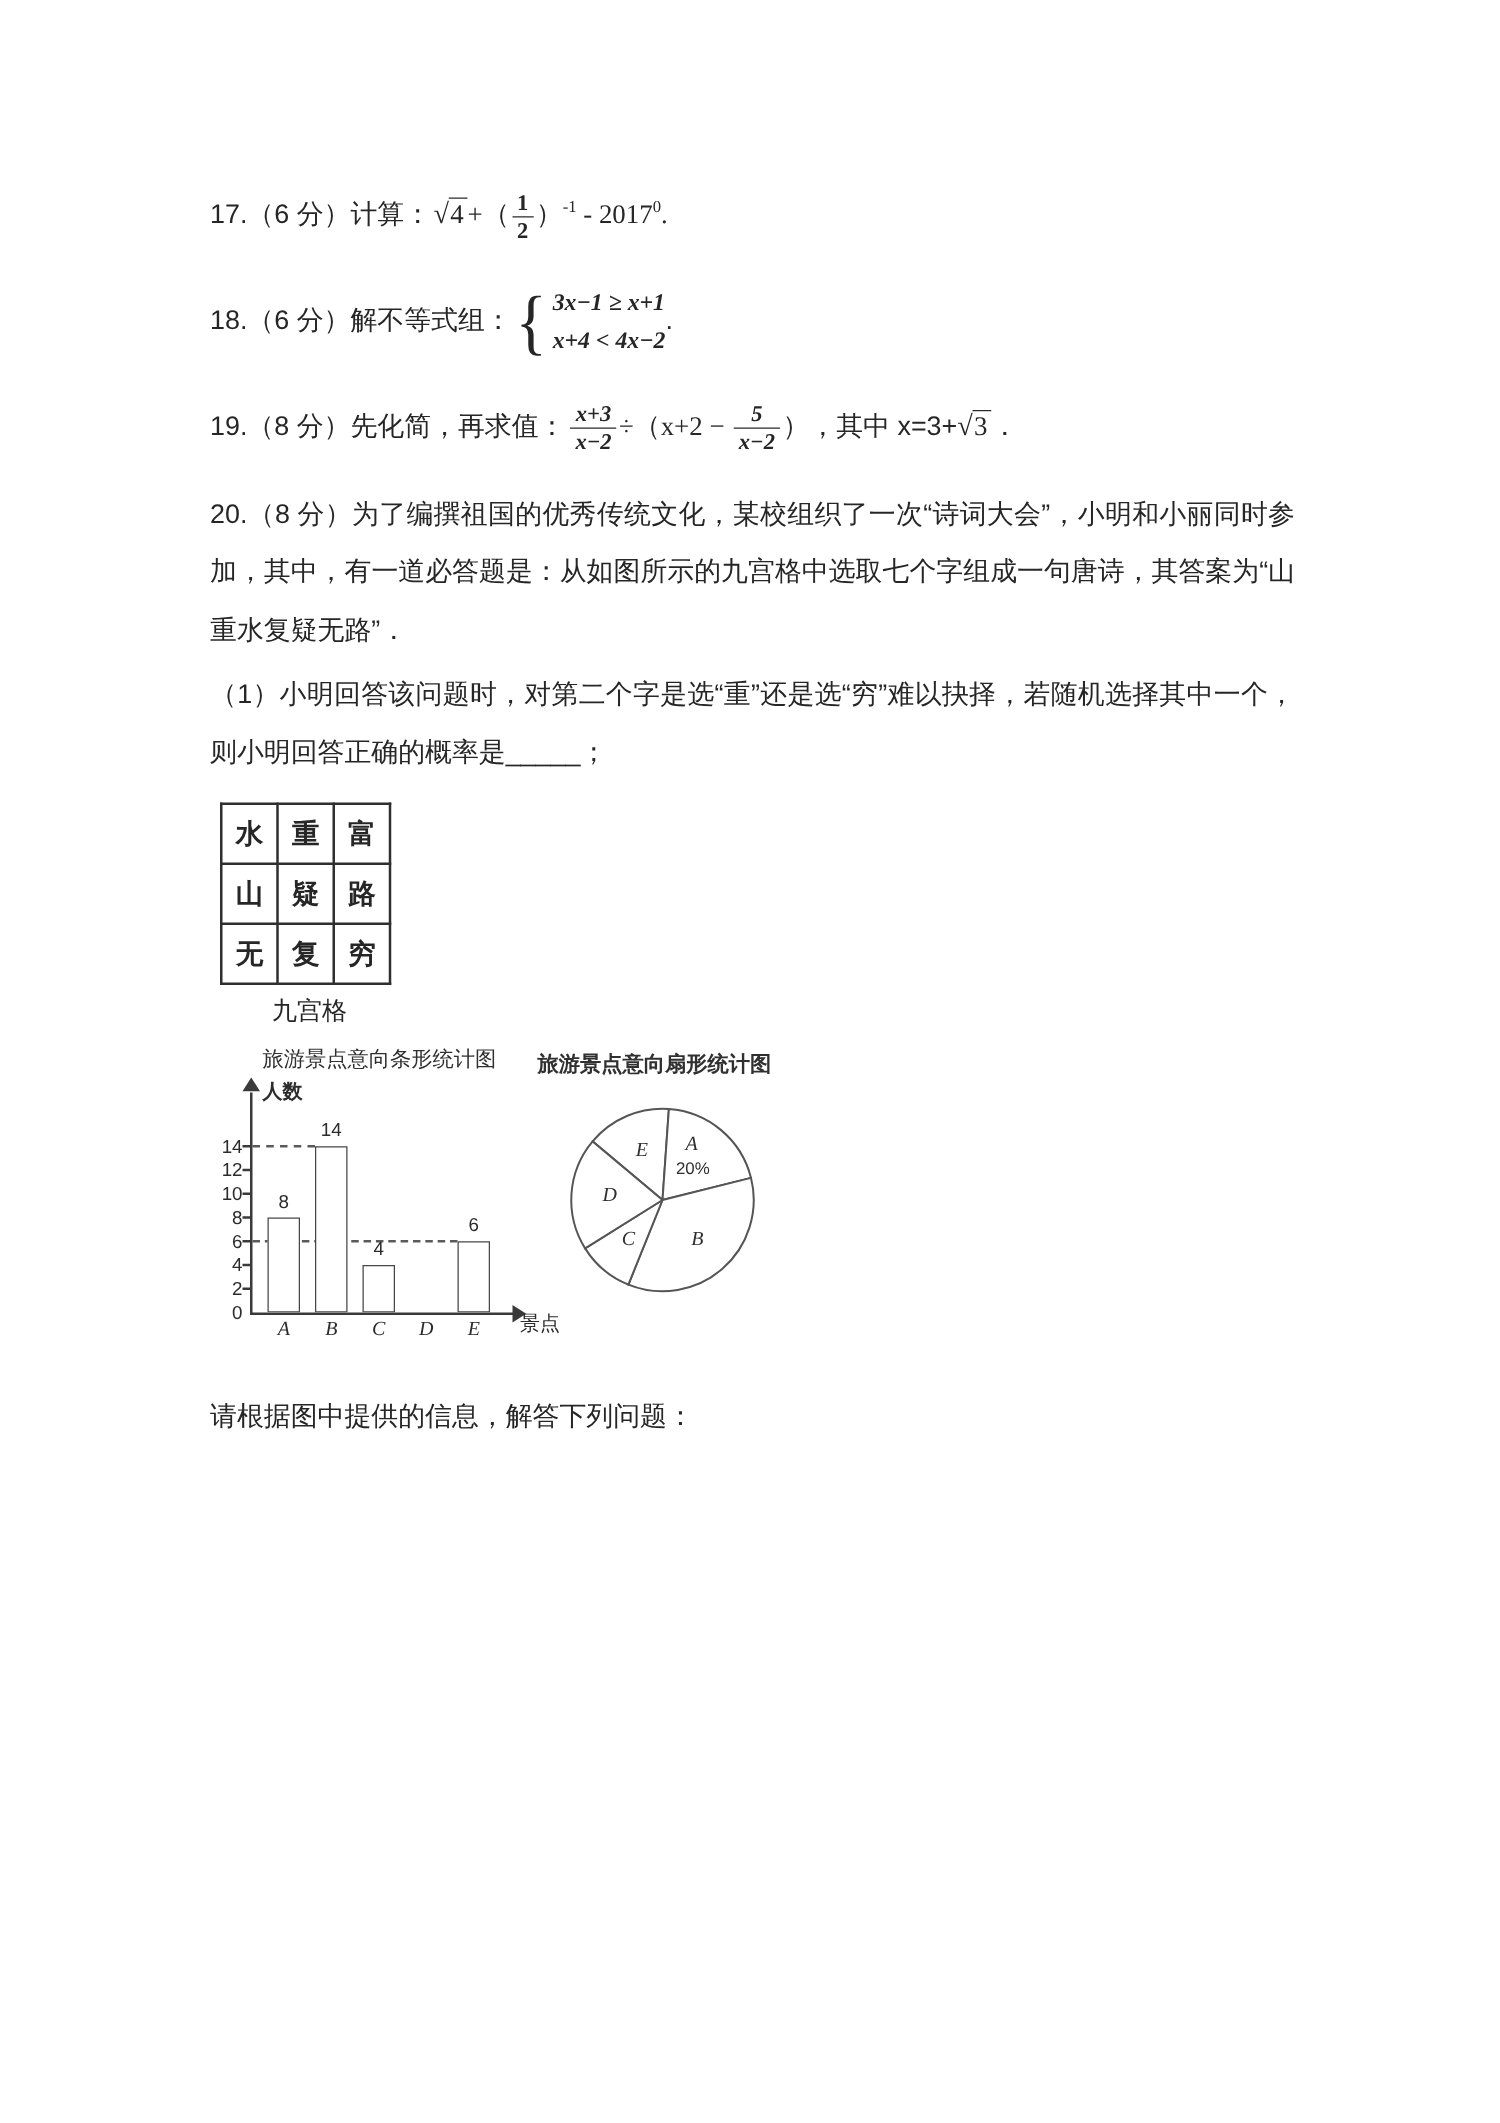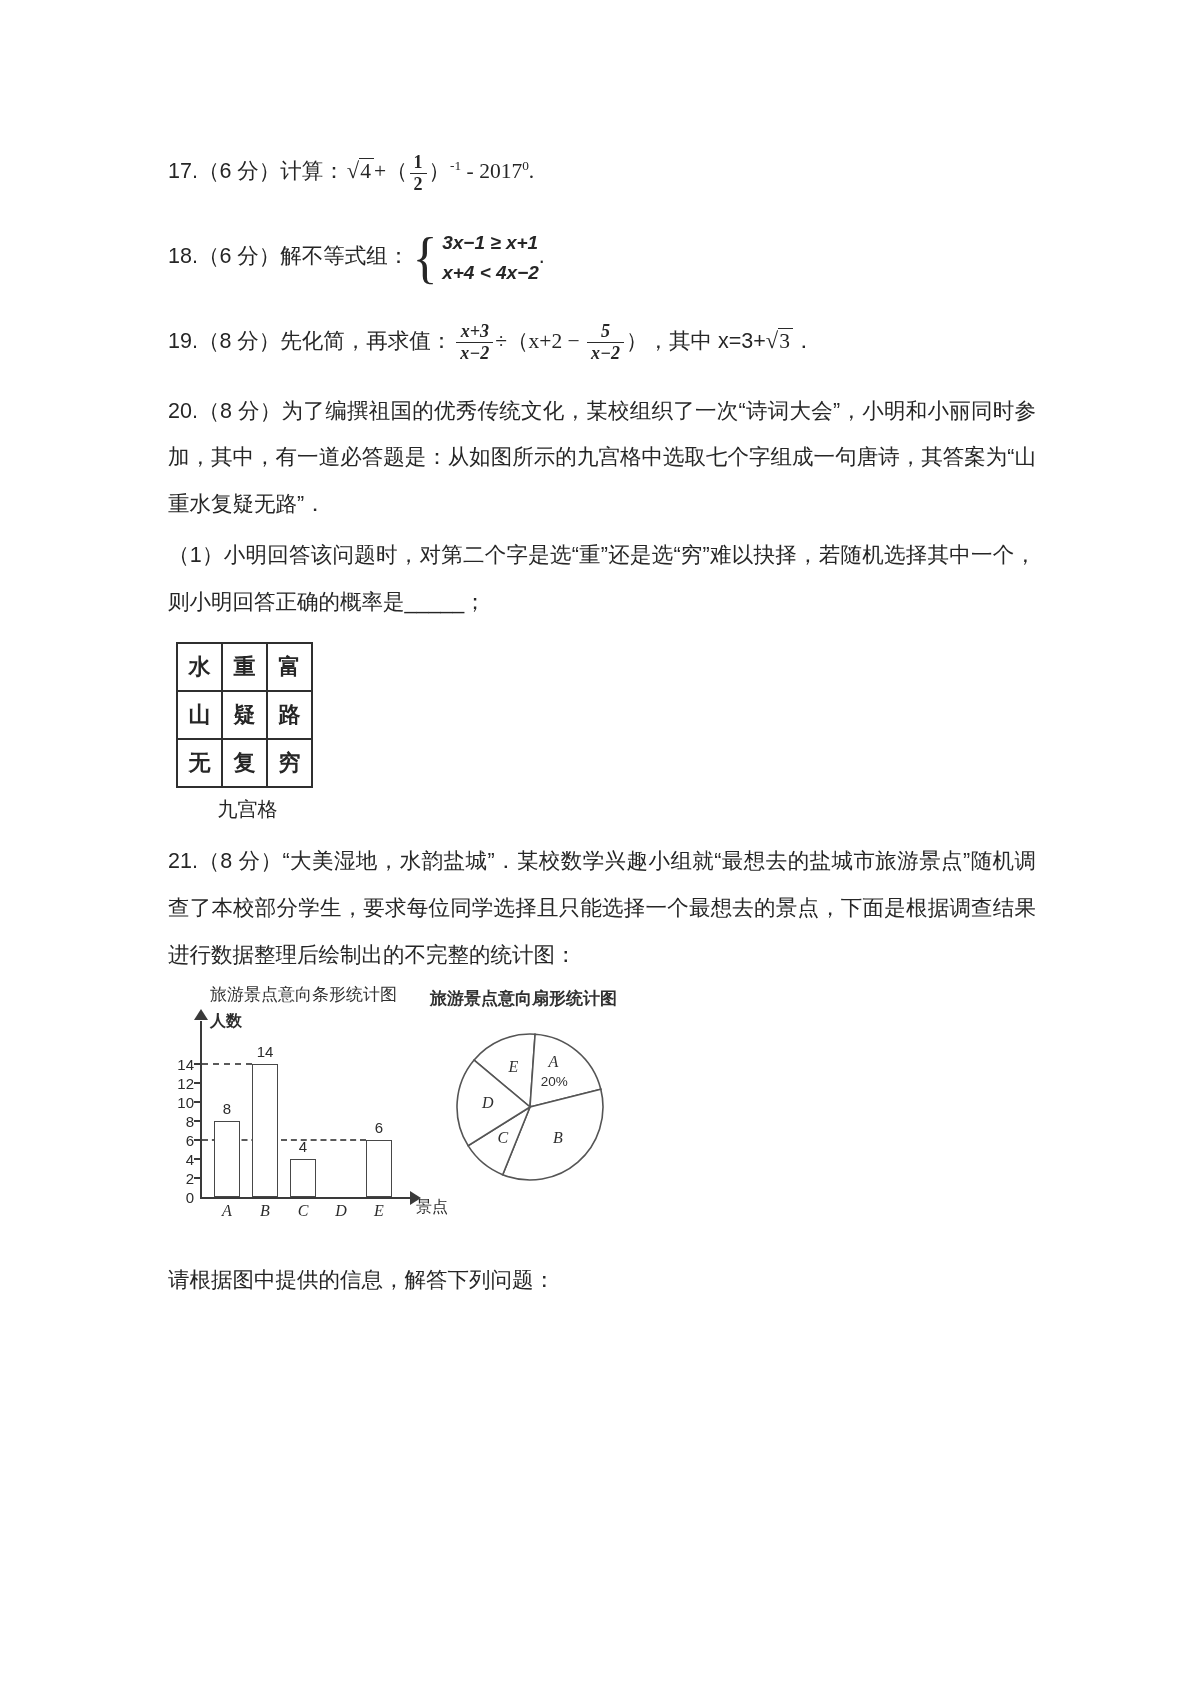--- a/index.html
+++ b/index.html
@@ -31,21 +31,21 @@
   .sqrt .rad-sign { font-size:1.05em; }
   .sqrt .radicand { border-top:1.6px solid #2a2a2a; padding:0 3px 0 1px; }
   sup { font-size:0.62em; }
   .system { display:inline-flex; align-items:center; vertical-align:middle; }
   .system .brace {
     font-size:58px; line-height:0.9; font-family:"Liberation Serif",serif;
     margin-right:3px; font-weight:400; transform:scaleX(0.9);
   }
   .system .rows { display:flex; flex-direction:column; }
   .system .rows span {
-    font-family:Liberation Sans, sans-serif; font-style:italic;
+    font-family:Liberation Serif, serif; font-style:italic;
     font-weight:600; font-size:19px; line-height:1.55;
   }
   .mtext { font-family:"Liberation Serif","DejaVu Serif",serif;text-align:center; }
 
   
   .nine-grid { border-collapse:collapse; margin:16px 0 0 8px; }
   .nine-grid td {
     width:45px; height:48px; border:2px solid #2f2f2f; text-align:center;
     font-size:22px; font-weight:600; line-height:1;
   }
@@ -130,21 +130,20 @@
       </tr>
       <tr>
         <td>无</td>
         <td>复</td>
         <td>穷</td>
       </tr>
     </tbody>
       </table>
     <div class="grid-caption">九宫格</div>
 
-    <div class="para">21.（8 分）“大美湿地，水韵盐城”．某校数学兴趣小组就“最想去的盐城市旅游景点”随机调查了本校部分学生，要求每位同学选择且只能选择一个最想去的景点，下面是根据调查结果进行数据整理后绘制出的不完整的统计图：</div>
 
     <div class="charts-row">
       <div class="bar-chart">
         <div class="bc-title">旅游景点意向条形统计图</div>
         <div class="bc-plot">
           <div class="bc-yaxis"></div>
           <div class="bc-xaxis"></div>
           <div class="bc-yarrow"></div>
           <div class="bc-xarrow"></div>
           <div class="bc-ylabel">人数</div>

